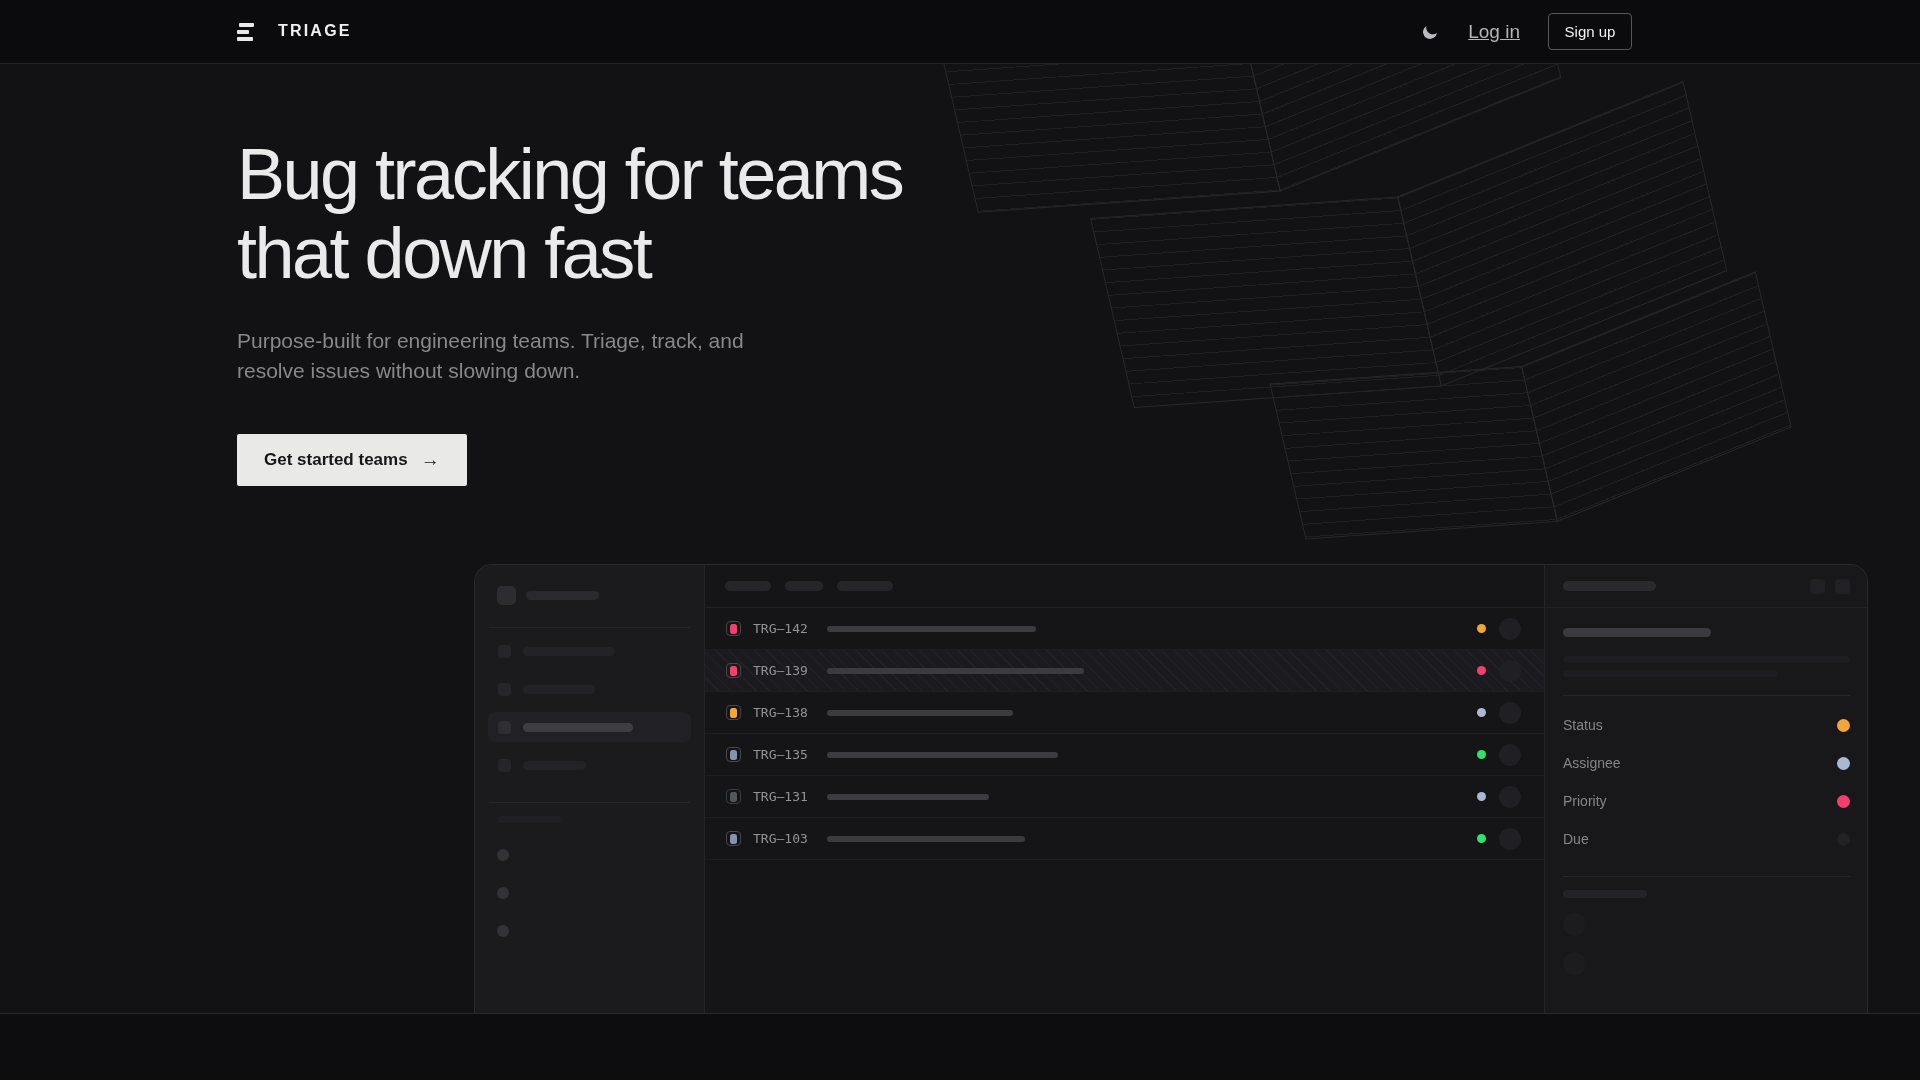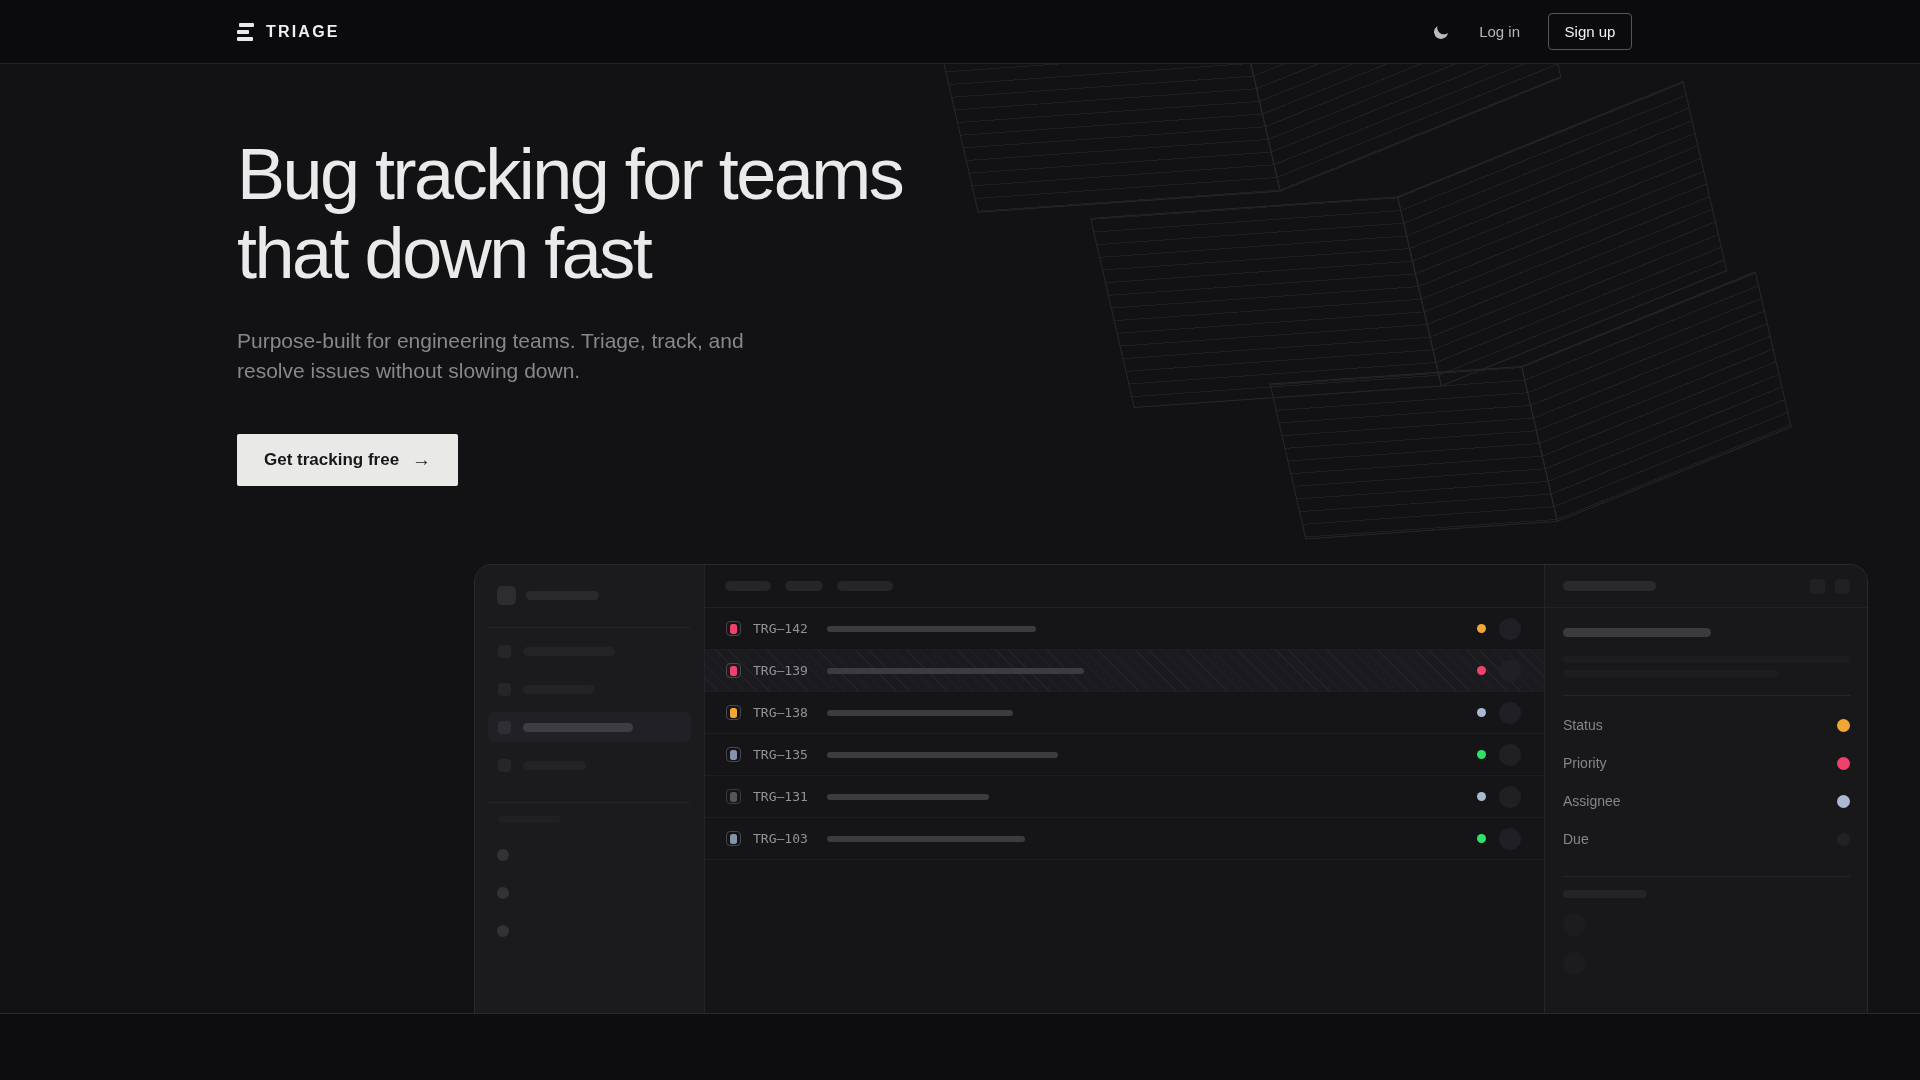--- a/index.html
+++ b/index.html
@@ -2,32 +2,32 @@
 <html><head>
 <meta charset="utf-8">
 <style>
   * { margin:0; padding:0; box-sizing:border-box; }
   html,body { width:1920px; height:1080px; overflow:hidden; }
   body { background:#121214; font-family:"Liberation Sans", sans-serif; }
 
   
   .nav { height:64px; background:#0b0b0d; border-bottom:1px solid #242428;
          display:flex; align-items:center; padding:0 288px 0 237px; position:relative; z-index:5; }
-  .brand { display:flex; align-items:center; gap:12px; cursor:pointer; }
+  .brand { display:flex; gap:24px; cursor:pointer; }
   .brand-icon { width:17px; height:19px; display:flex; flex-direction:column; justify-content:center; gap:3px; }
   .brand-icon b { display:block; height:4px; border-radius:1px; background:#e9e9ec; }
   .brand-icon b:nth-child(1){ width:15px; margin-left:2px; }
   .brand-icon b:nth-child(2){ width:12px; }
   .brand-icon b:nth-child(3){ width:16px; }
   .brand-name { font-size:16px; font-weight:bold; letter-spacing:2.2px; color:#f0f0f2; }
   .nav-right { margin-left:auto; display:flex; align-items:center; }
   .moon-btn { width:36px; height:36px; display:flex; align-items:center; justify-content:center; cursor:pointer; }
   .moon { width:14px; height:14px; border-radius:50%;
           box-shadow: inset 4px -3px 0 0.5px #b9b9bf; transform:rotate(-20deg); }
-  .login { margin-left:20px; font-size:15px; color:#b4b4b9; cursor:pointer; }
+  .login { margin-left:20px; font-size:19px; color:#b4b4b9; cursor:pointer;text-decoration:underline; }
   .signup { margin-left:28px; width:84px; height:37px; display:flex; align-items:center; justify-content:center;
             border:1px solid #55555b; border-radius:4px; background:transparent;
             color:#f2f2f4; font-size:15px; font-family:inherit; cursor:pointer; }
 
   
   .hero { position:relative; height:949px; background:#121214; overflow:hidden; }
 
   
   .slabs { position:absolute; inset:0; z-index:0; pointer-events:none; }
   .slab { position:absolute; display:flex; transform:rotate(-13deg); opacity:.9; }
@@ -156,21 +156,21 @@
   </div>
 
   <div class="hero-inner">
     <h1><span>Bug tracking for teams</span><br>
         <span>that down fast</span></h1>
     <div class="sub">
       <span>Purpose-built for engineering teams. Triage, track, and</span><br>
       <span>resolve issues without slowing down.</span>
     </div>
     <button class="cta">
-      <span>Get tracking free</span>
+      <span>Get started teams</span>
       <span class="arrow">→</span>
     </button>
 
     
     <div class="card">
 
       <div class="side">
         <div class="ws-row">
           <span class="ws-icon"></span>
           <span class="ws-bar"></span>
@@ -296,27 +296,27 @@
           <div class="d-line1"></div>
           <div class="d-line2"></div>
           <div class="d-div"></div>
           <div class="fields" id="detail-fields">
   <div class="field-row">
     <span class="field-label">Status</span>
     <span class="field-dot" style="background: rgb(242, 166, 52);"></span>
   </div>
 
   <div class="field-row">
+    <span class="field-label">Assignee</span>
+    <span class="field-dot" style="background: rgb(169, 185, 212);"></span>
+  </div>
+
+  <div class="field-row">
     <span class="field-label">Priority</span>
     <span class="field-dot" style="background: rgb(240, 64, 107);"></span>
-  </div>
-
-  <div class="field-row">
-    <span class="field-label">Assignee</span>
-    <span class="field-dot" style="background: rgb(169, 185, 212);"></span>
   </div>
 
   <div class="field-row">
     <span class="field-label">Due</span>
     <span class="field-dot" style="background: rgb(34, 34, 38);"></span>
   </div>
 </div>
           <div class="d-div"></div>
           <div class="d-sec"></div>
           <div class="c-avatar first"></div>

